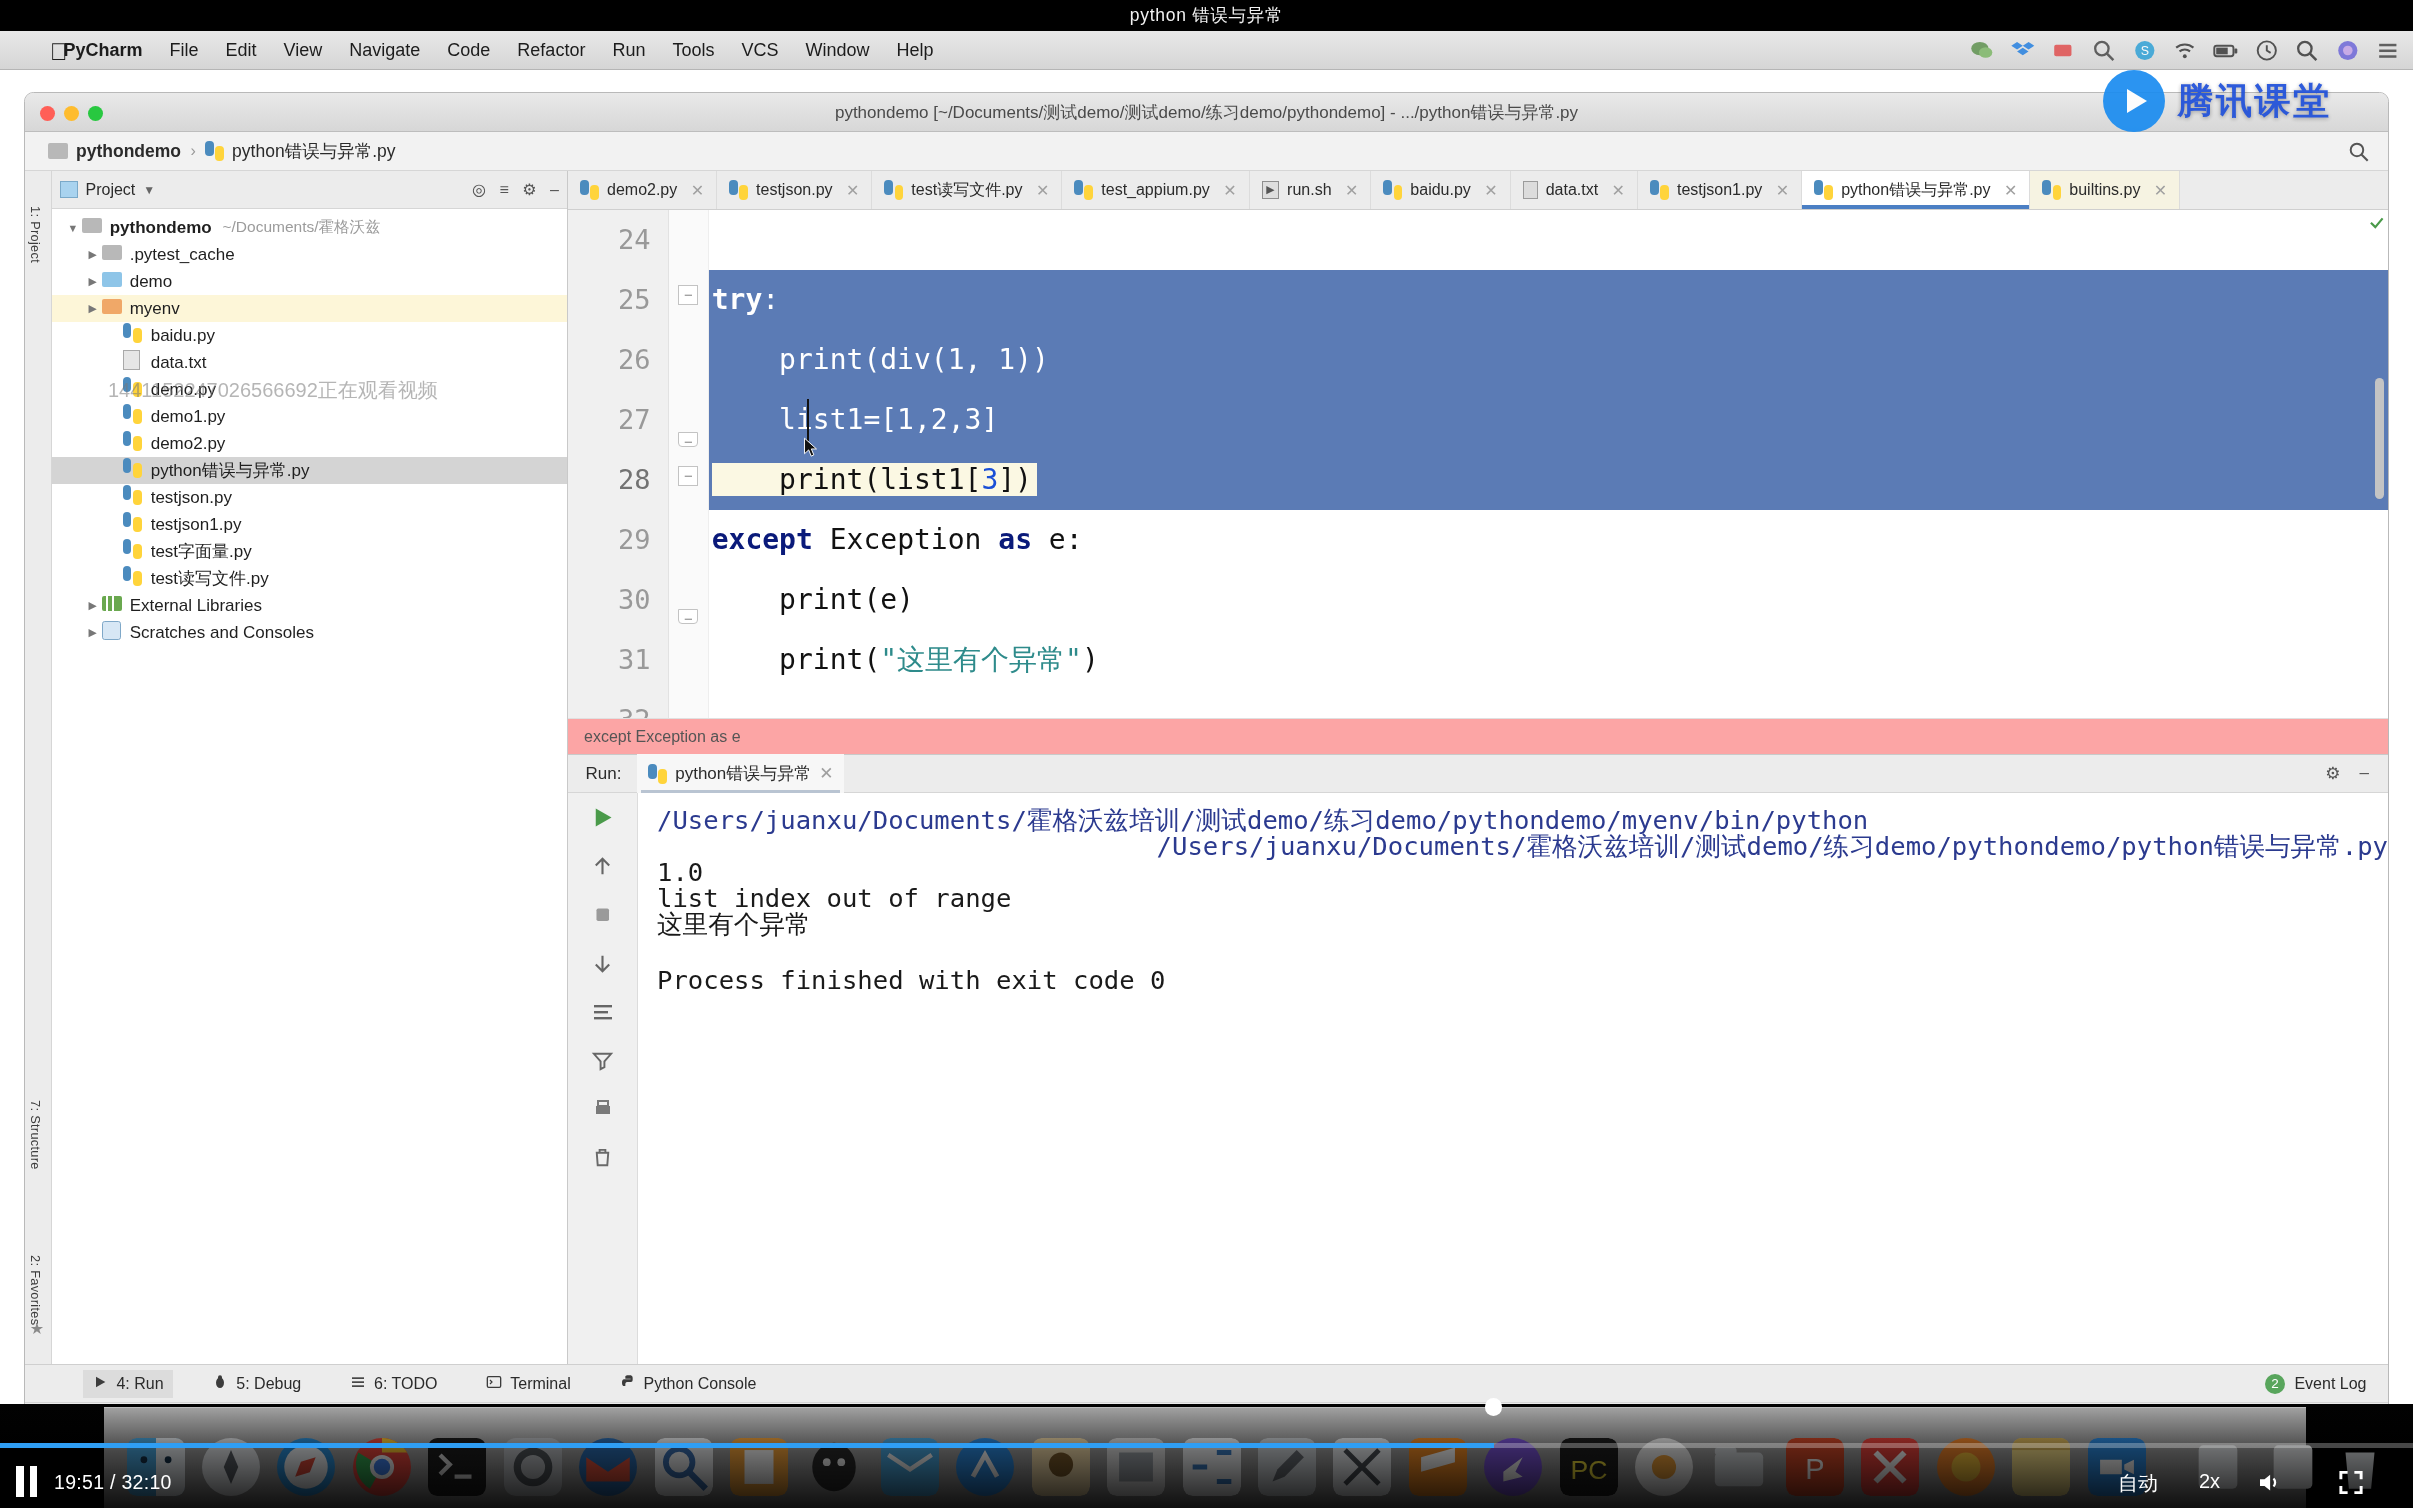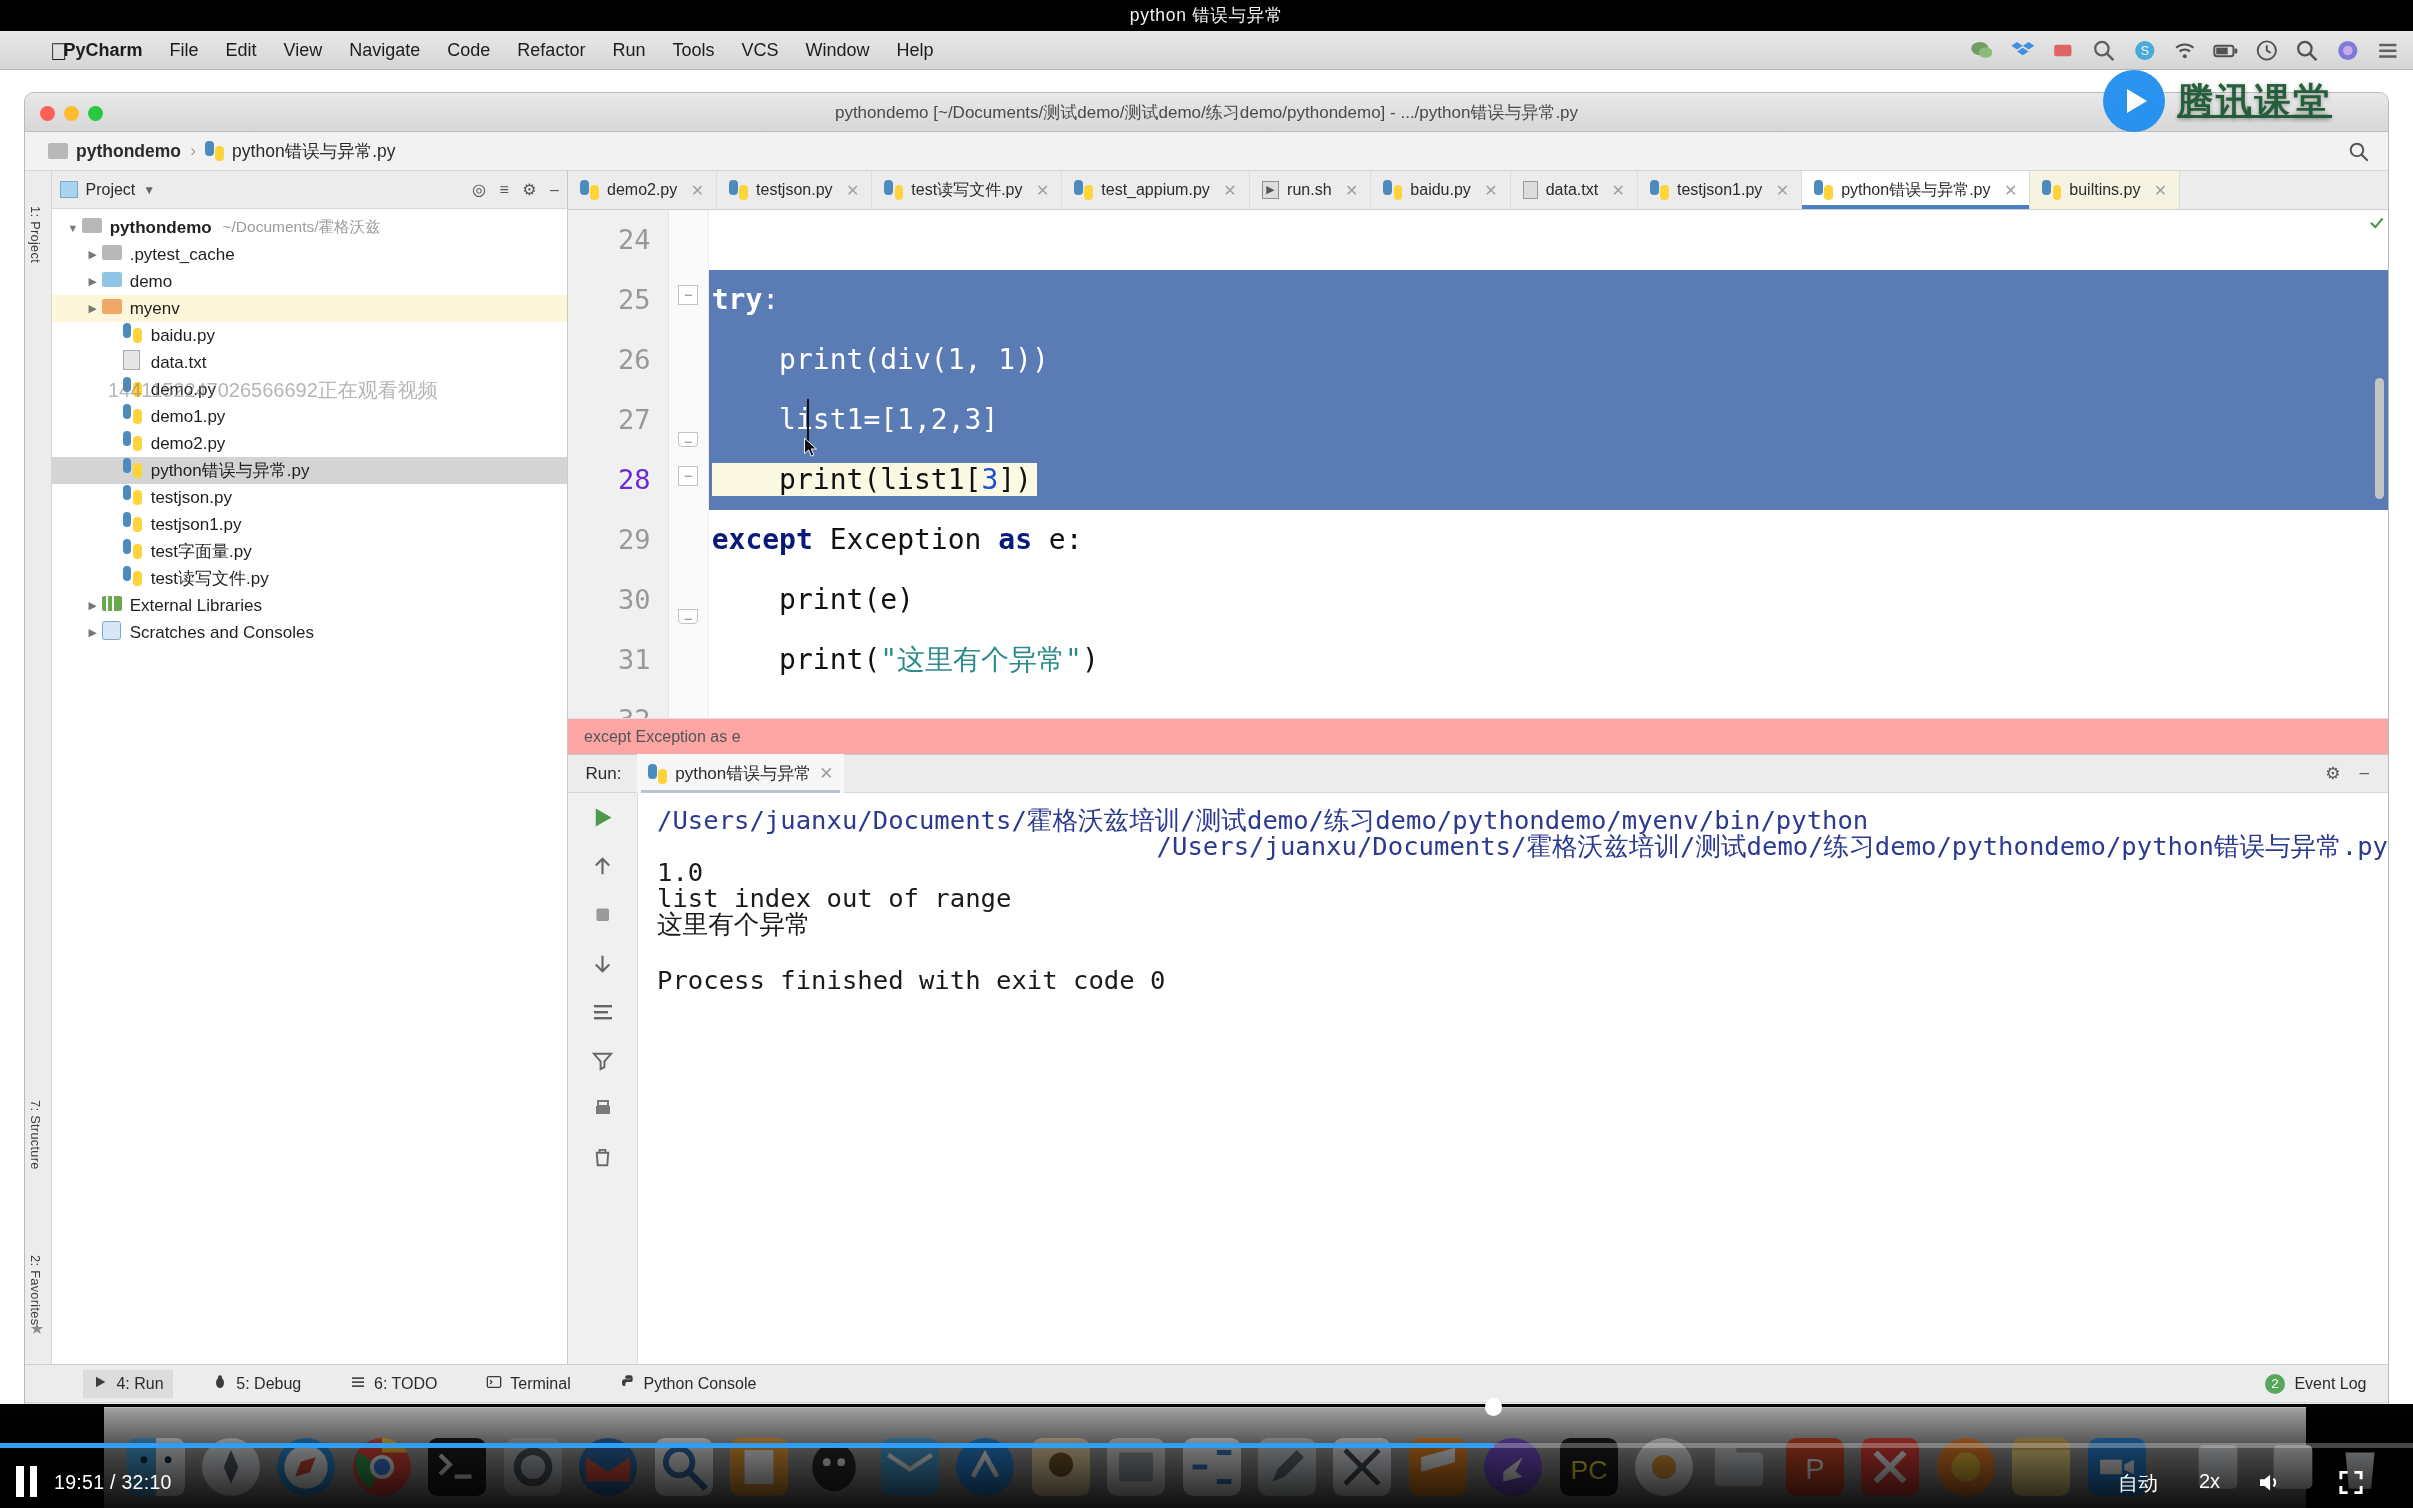--- a/index.html
+++ b/index.html
@@ -80,22 +80,22 @@
     align-items:center; gap:12px; opacity:.92;
   }
   #wm-logo .play-circle{
     width:62px;height:62px;border-radius:50%;
     background:#1a8cf0;display:flex;align-items:center;justify-content:center;
   }
   #wm-logo .tri{
     width:0;height:0;border-left:20px solid #fff;border-top:12.8px solid transparent;
     border-bottom:12.8px solid transparent; margin-left:5.4px;
   }
-  #wm-logo .txt{ color:#14532d; font-size:36px; font-weight:bold; letter-spacing:2.7px;
-    text-shadow:0 1.3px 4px rgba(0,0,0,.35);text-decoration:underline; }
+  #wm-logo .txt{ color:#1d4ed8; font-size:36px; font-weight:bold; letter-spacing:2.7px;
+    text-shadow:0 1.3px 4px rgba(0,0,0,.35); }
 
   
   #mac-menubar {
     position:absolute; left:0; top:0; width:2413px; height:39px;
     background:linear-gradient(to bottom,#e8e8e8,#d5d5d5);
     border-bottom:0.7px solid #b5b5b5;
     display:flex; align-items:center; padding:0 17.5px 0 50px; gap:0;
     font-size:18px; color:#1c1c1c;
   }
   #apple-logo { position:absolute; left:50px; top:6.7px; font-size:24px; }
@@ -208,21 +208,21 @@
 
   #code-area { flex:1; position:relative; overflow:hidden; background:#fff; display:flex; }
   #gutter {
     width:101px; background:#f0f0f0; border-right:0.7px solid #e2e2e2;
     flex:none; position:relative; padding-top:0;
   }
   .gline {
     height:60px; line-height:60px; text-align:right; padding-right:17.5px;
     font-family:"DejaVu Sans Mono", monospace; font-size:27px; color:#999;
   }
-  .gline.cur { color:#6d28d9; }
+  .gline.cur { color:#737373; }
   #fold-col{ width:40px; background:#fafafa; border-right:0.7px solid #eee; flex:none; position:relative;}
   .fold {
     position:absolute; left:9.4px; width:20px; height:20px;
     border:1.3px solid #c3c3c3; background:#fff; color:#8a8a8a;
     font-size:15px; line-height:17.5px; text-align:center;
   }
   .fold.end { border-radius:0 0 4px 4px; height:15px; }
   #code {
     flex:1; position:relative; font-family:"DejaVu Sans Mono", monospace;
     font-size:28px; color:#111; overflow:hidden;

